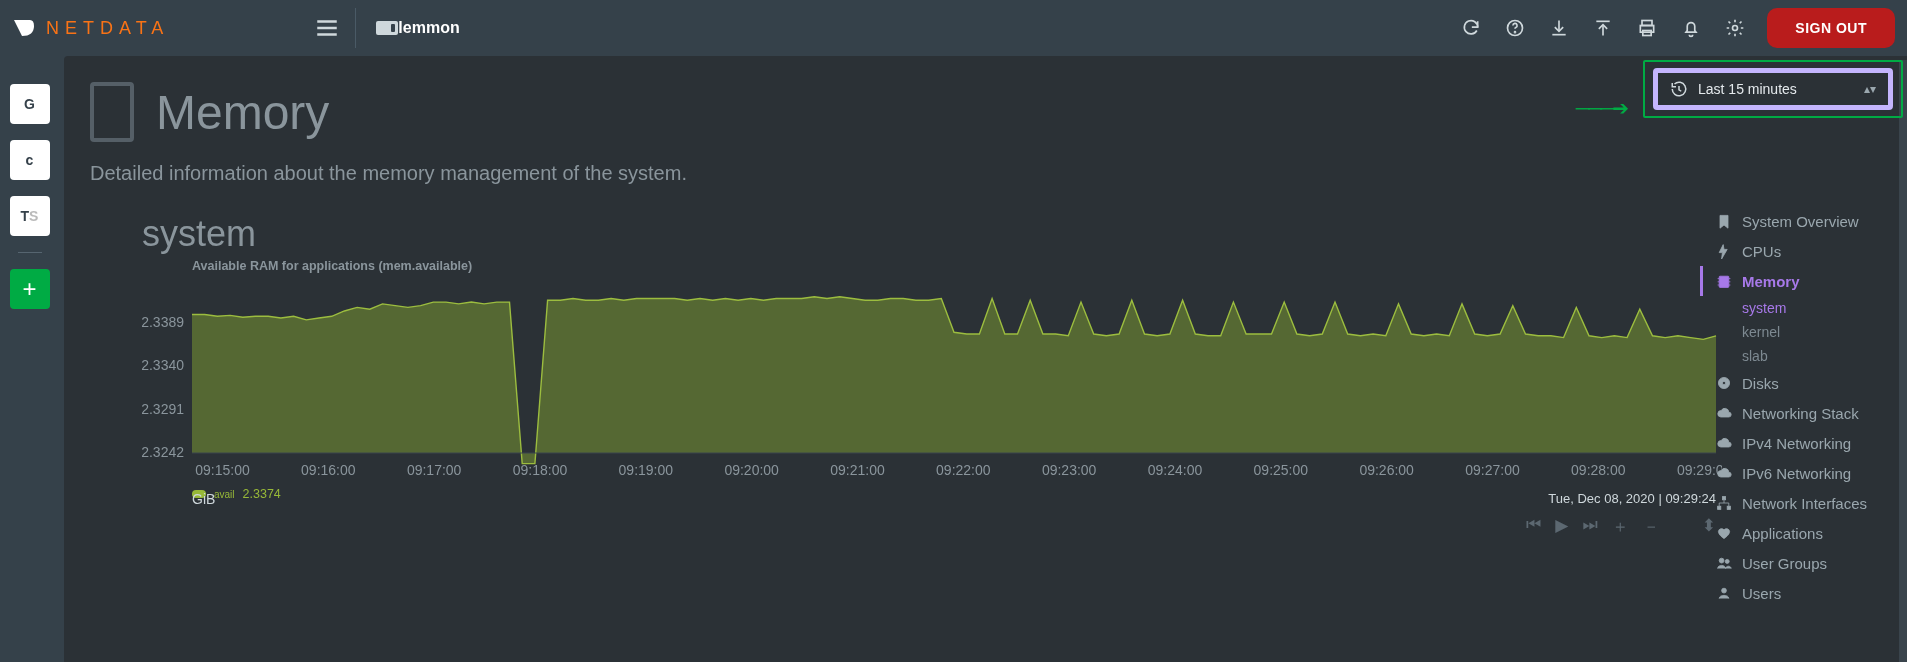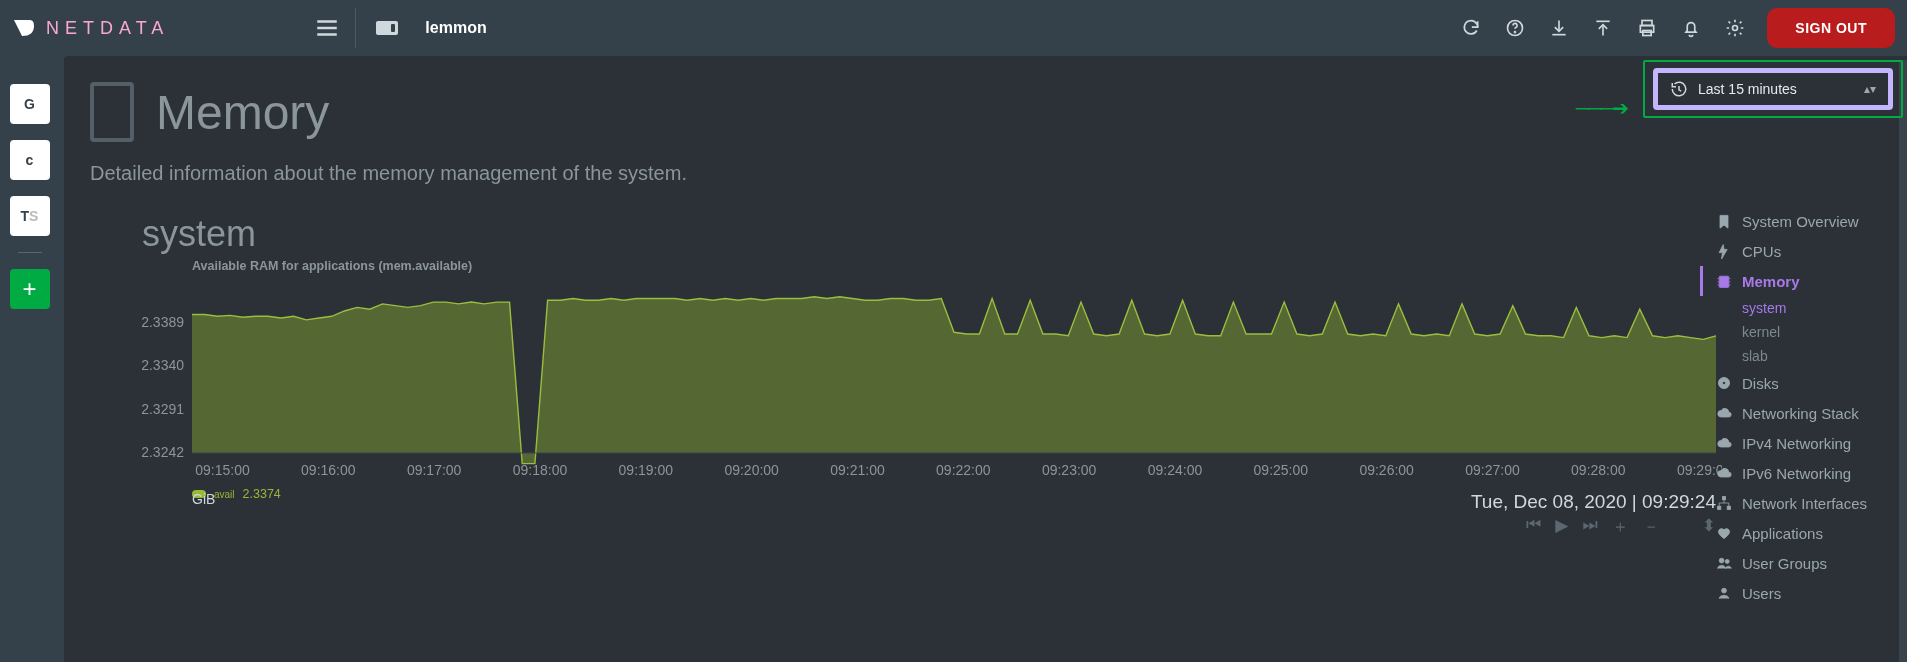--- a/index.html
+++ b/index.html
@@ -1,24 +1,24 @@
 <!DOCTYPE html>
 <html><head>
 <meta charset="utf-8">
 <style>
   * { box-sizing: border-box; margin: 0; padding: 0; }
   html, body { width: 1907px; height: 662px; background: #35414A; color: #cfd8dc; font-family: "Helvetica Neue", Arial, sans-serif; font-size: 14px; overflow: hidden; }
   
   .header { height: 56px; background: #35414A; display: flex; align-items: center; padding: 0 12px; }
-  .brand { display: flex; align-items: center; gap: 10px; color: #f9a8d4; font-weight: 300; letter-spacing: 6px; font-size: 18px; }
+  .brand { display: flex; align-items: center; gap: 10px; color: #f97316; font-weight: 300; letter-spacing: 6px; font-size: 18px; }
   .brand svg { width: 24px; height: 24px; }
   .menu-btn { width: 56px; height: 56px; display:flex; align-items:center; justify-content:center; cursor:pointer; margin-left: 130px;}
   .menu-btn svg { fill:#cfd8dc; }
   .vdiv { width:1px; height:40px; background:#4a5a66; margin-right: 20px;}
-  .node { display:flex; align-items:center; gap:27px; color:#fff; font-weight:600; font-size:16px; }
+  .node { display:flex; align-items:center; gap:0; color:#fff; font-weight:600; font-size:16px; }
   .node-icon { width:22px; height:14px; background:#cfd8dc; border-radius:2px; position:relative; }
   .node-icon::after{content:"";position:absolute;right:3px;top:3px;width:4px;height:8px;background:#35414A;border-radius:1px;}
   .spacer { flex:1; }
   .hicon { width:44px; height:56px; display:flex; align-items:center; justify-content:center; cursor:pointer; color:#cfd8dc;}
   .hicon svg{width:20px;height:20px;stroke:#cfd8dc;fill:none;stroke-width:2;}
   .signout { margin-left: 10px; height:40px; padding:0 28px; background:#b91c1c; color:#fff; font-weight:700; letter-spacing:0.5px; border-radius:10px; display:flex;align-items:center; cursor:pointer;}
   
   .leftrail { position:absolute; left:0; top:56px; width:59px; height:calc(100% - 56px); background:#35414A; display:flex; flex-direction:column; align-items:center; padding-top:28px; gap:16px;}
   .railbtn { width:40px; height:40px; border-radius:4px; background:#fff; display:flex;align-items:center;justify-content:center;font-weight:700;color:#35414A; cursor:pointer;}
   .railbtn.ts span.s{color:#bbb;}
@@ -42,21 +42,21 @@
   .section-desc{ margin-top:30px; margin-left:52px; color:#8a959c; font-size:16px; font-weight:300; max-width:1200px;}
   
   .chart-wrap{ position:relative; margin-left:52px; margin-top:4px; width:1580px; height:270px;}
   .chart-title{ font-size:12.5px; font-weight:700; color:#8a959c; padding-left:50px;}
   svg.chart{ display:block;}
   .legend{ display:flex; align-items:center; gap:8px; margin-left:50px; margin-top:4px;}
   .legend .dot{ width:14px; height:8px; border-radius:4px; background:#97b838;}
   .legend .lbl{ color:#97b838; font-size:10px;}
   .legend .val{ color:#97b838; font-size:12.5px;}
   .unit{ position:absolute; left:50px; top:232px; color:#cfd8dc; font-size:14px;}
-  .timestamp{ position:absolute; right:6px; top:232px; color:#cfd8dc; font-size:19px;}
+  .timestamp{ position:absolute; right:6px; top:232px; color:#cfd8dc; font-size:13px;}
   .chart-tools{ position:absolute; right:6px; top:256px; display:flex; gap:14px; color:#5c6871; font-size:17px;}
   
   .rightnav{ position:absolute; top:150px; right:2px; width:195px; color:#9aa7ae; font-size:15px;}
   .rn-item{ display:flex; align-items:center; gap:10px; height:30px; cursor:pointer; padding-left:6px;}
   .rn-item svg{width:16px;height:16px;fill:#9aa7ae;stroke:#9aa7ae;}
   .rn-item.active{ color:#a779e9; font-weight:600;}
   .rn-item.active svg{fill:#a779e9;stroke:#a779e9;}
   .rn-bar{ position:relative;}
   .rn-bar::before{content:"";position:absolute;left:-10px;top:0;bottom:0;width:3px;background:#a779e9;}
   .rn-sub{ padding-left:32px; height:24px; display:flex;align-items:center; font-size:14px; cursor:pointer;}

